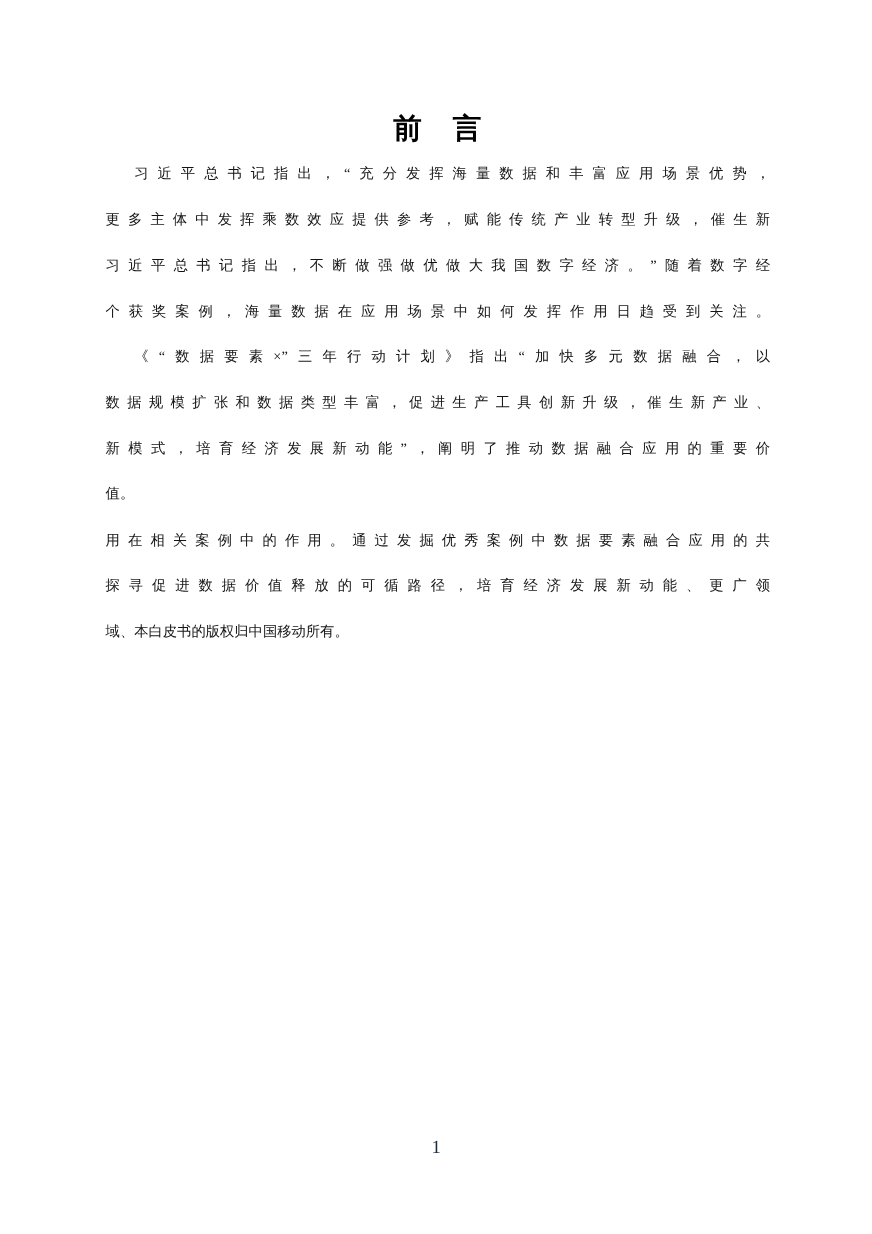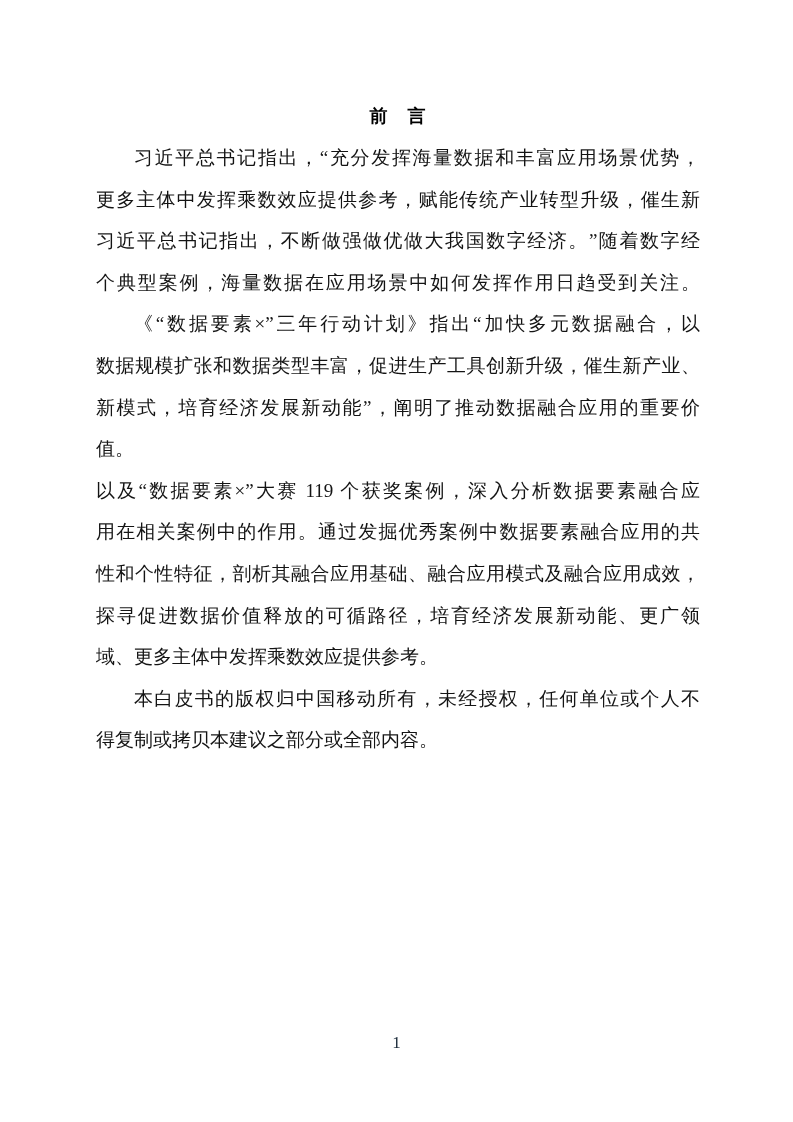--- a/index.html
+++ b/index.html
@@ -19,31 +19,31 @@
   .content {
     position: absolute;
     left: 96px;
     top: 95px;
     width: 604px;
   }
   .doc-title {
     margin: 0;
     font-family: "Liberation Sans", sans-serif;
     font-weight: 700;
-    font-size: 18px;
+    font-size: 26px;
     line-height: 42px;
     text-align: center;
     color: #000000;
     letter-spacing: 1px;
   }
   .para {
     margin: 0;
   }
   .line {
-    font-size: 19px;
+    font-size: 13px;
     line-height: 41.6px;
     height: 41.6px;
     white-space: nowrap;
     text-align: justify;
     overflow: visible;
   }
   .line.fill {
     white-space: normal;
     text-align: justify;
     text-align-last: justify;
@@ -68,35 +68,29 @@
 <body>
 
 <div class="page">
   <div class="content">
     <h1 class="doc-title">前　言</h1>
     <div>
         <div class="para">
           <div class="line first fill">习近平总书记指出，“充分发挥海量数据和丰富应用场景优势，</div>
           <div class="line fill">更多主体中发挥乘数效应提供参考，赋能传统产业转型升级，催生新</div>
           <div class="line fill">习近平总书记指出，不断做强做优做大我国数字经济。”随着数字经</div>
-          <div class="line fill">个典型案例，海量数据在应用场景中如何发挥作用日趋受到关注。</div>
+          <div class="line fill">个获奖案例，海量数据在应用场景中如何发挥作用日趋受到关注。</div>
         </div>
         <div class="para">
           <div class="line first fill">《“数据要素×”三年行动计划》指出“加快多元数据融合，以</div>
           <div class="line fill">数据规模扩张和数据类型丰富，促进生产工具创新升级，催生新产业、</div>
           <div class="line fill">新模式，培育经济发展新动能”，阐明了推动数据融合应用的重要价</div>
           <div class="line">值。</div>
         </div>
         <div class="para">
-          <div class="line fill">以及“数据要素×”大赛 119 个获奖案例，深入分析数据要素融合应</div>
           <div class="line fill">用在相关案例中的作用。通过发掘优秀案例中数据要素融合应用的共</div>
-          <div class="line fill">性和个性特征，剖析其融合应用基础、融合应用模式及融合应用成效，</div>
           <div class="line fill">探寻促进数据价值释放的可循路径，培育经济发展新动能、更广领</div>
-          <div class="line">域、更多主体中发挥乘数效应提供参考。</div>
-        </div>
-        <div class="para">
-          <div class="line first fill">本白皮书的版权归中国移动所有，未经授权，任何单位或个人不</div>
-          <div class="line">得复制或拷贝本建议之部分或全部内容。</div>
+          <div class="line">域、本白皮书的版权归中国移动所有。</div>
         </div>
       </div>
   </div>
   <div class="page-number">1</div>
 </div>
 
 </body></html>

